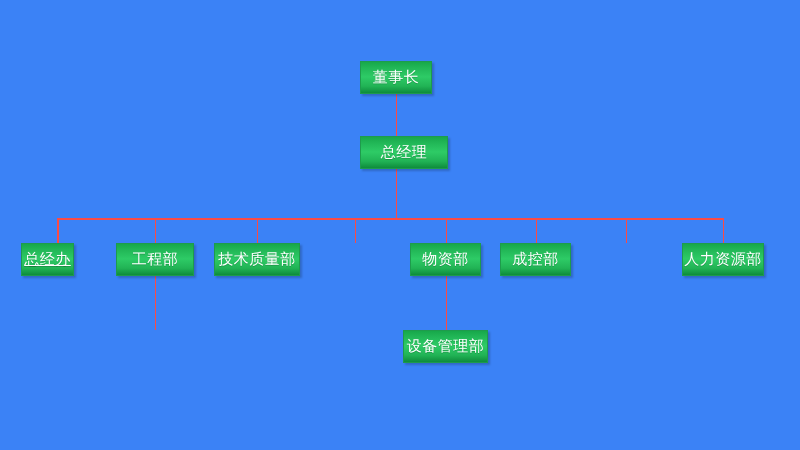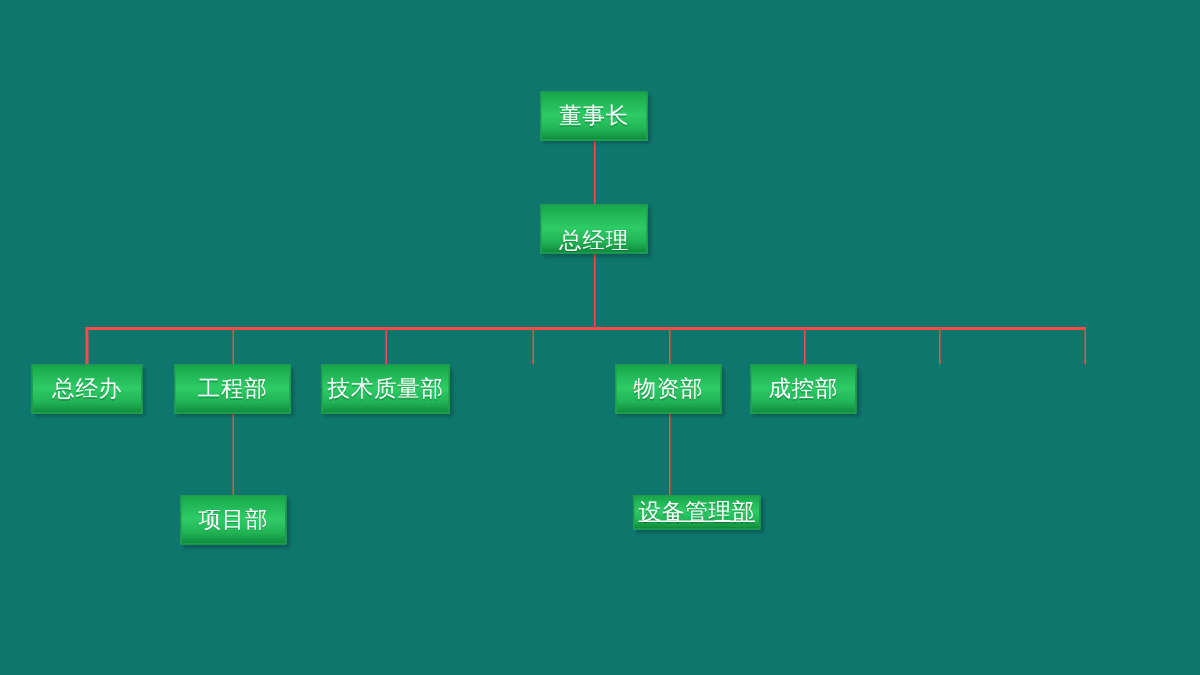--- a/index.html
+++ b/index.html
@@ -7,21 +7,21 @@
     padding: 0;
     background: #ffffff;
   }
   body {
     font-family: "DejaVu Sans", "Liberation Sans", sans-serif;
   }
   #chart-canvas {
     position: relative;
     width: 800px;
     height: 450px;
-    background: #0f766e;
+    background: #3b82f6;
     overflow: hidden;
   }
   .node {
     position: absolute;
     box-sizing: border-box;
     display: flex;
     align-items: center;
     justify-content: center;
     background: linear-gradient(to bottom,
         #17a84a 0%,
@@ -73,25 +73,25 @@
   <div class="conn conn-v" style="left:722.5px; top:218px; height:25px;"></div>
 
   <div class="conn conn-v" style="left:154.5px; top:276px; height:54px;"></div>
 
   <div class="conn conn-v" style="left:445.5px; top:276px; height:54px;"></div>
 
   <div class="node" style="left:360px; top:61px; width:72px; height:33px;">
     <span class="node-label">董事长</span>
   </div>
 
-  <div class="node" style="left:360px; top:136px; width:72px; height:33px;align-items:flex-end;">
+  <div class="node" style="left:360px; top:136px; width:88px; height:33px;">
     <span class="node-label">总经理</span>
   </div>
 
-  <div class="node" style="left:21px; top:243px; width:74px; height:33px;">
+  <div class="node" style="left:21px; top:243px; width:53px; height:33px;text-decoration:underline;">
     <span class="node-label">总经办</span>
   </div>
 
   <div class="node" style="left:214px; top:243px; width:86px; height:33px;">
     <span class="node-label">技术质量部</span>
   </div>
 
   <div class="node" style="left:116px; top:243px; width:78px; height:33px;">
     <span class="node-label">工程部</span>
   </div>
@@ -99,22 +99,22 @@
 
   <div class="node" style="left:410px; top:243px; width:71px; height:33px;">
     <span class="node-label">物资部</span>
   </div>
 
   <div class="node" style="left:500px; top:243px; width:71px; height:33px;justify-content:center;">
     <span class="node-label">成控部</span>
   </div>
 
 
-
-  <div class="node" style="left:120px; top:330px; width:71px; height:33px;">
-    <span class="node-label">项目部</span>
+  <div class="node" style="left:682px; top:243px; width:82px; height:33px;">
+    <span class="node-label">人力资源部</span>
   </div>
 
-  <div class="node" style="left:422px; top:330px; width:85px; height:23px;text-decoration:underline;">
+
+  <div class="node" style="left:403px; top:330px; width:85px; height:33px;">
     <span class="node-label">设备管理部</span>
   </div>
 
 </div>
 
 </body></html>

